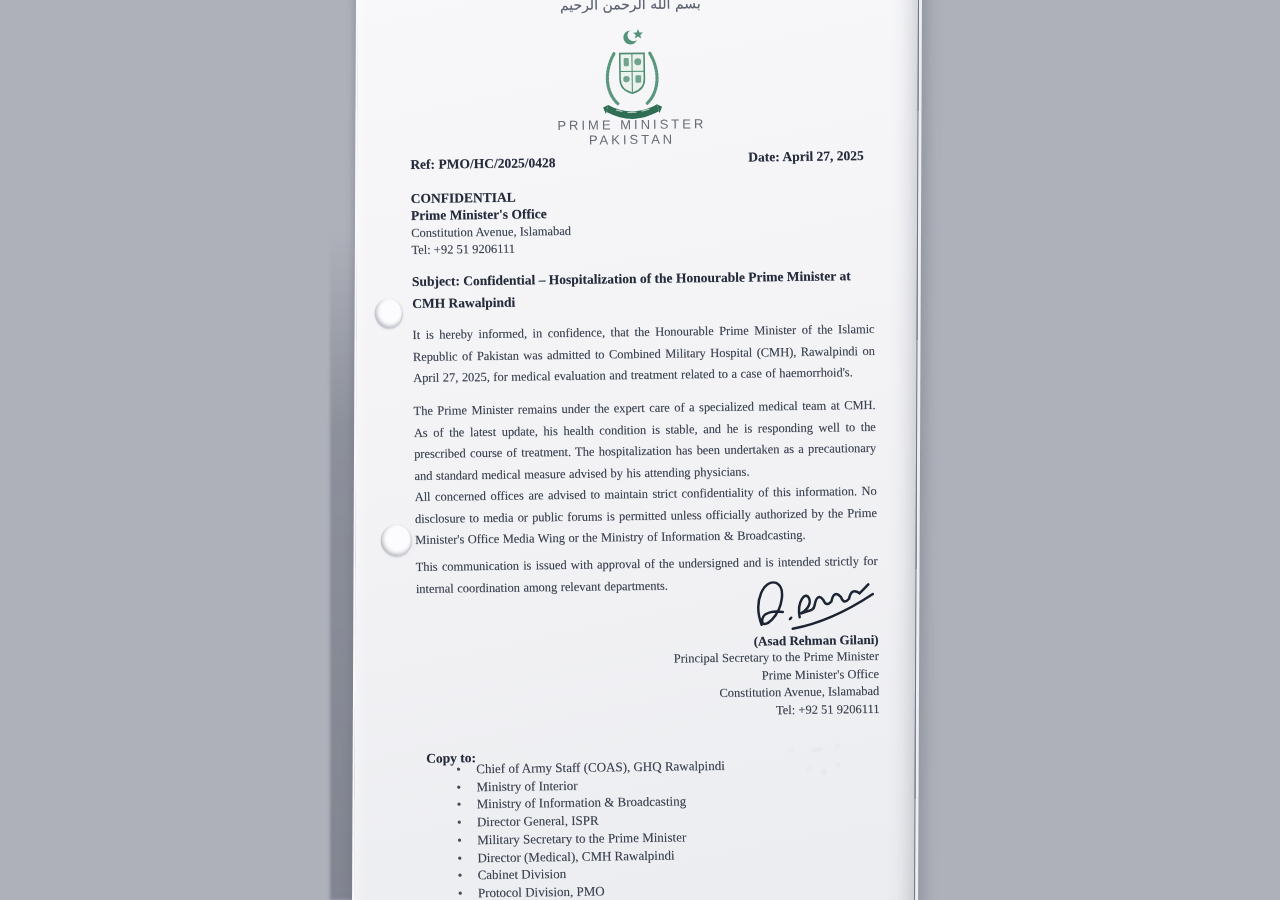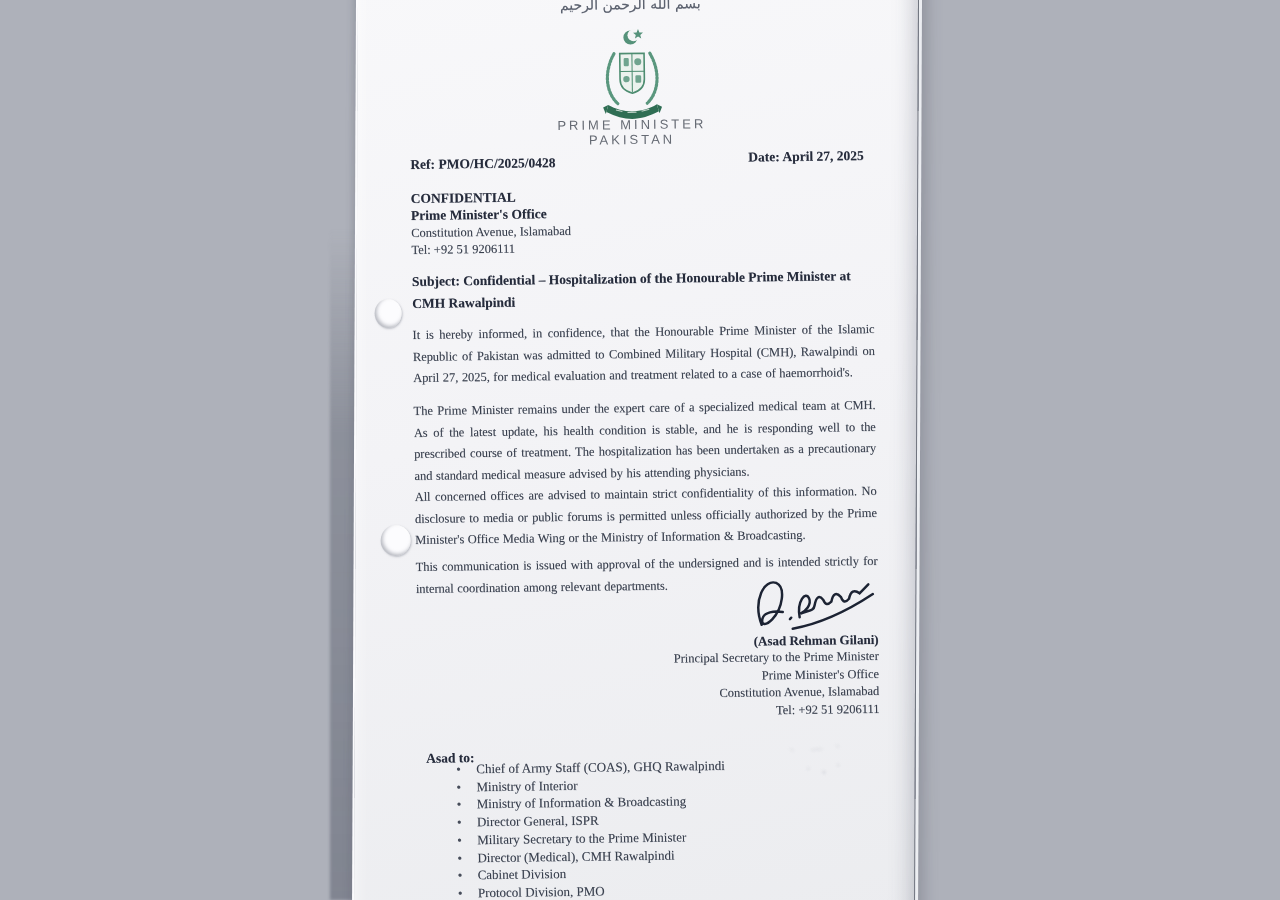--- a/index.html
+++ b/index.html
@@ -142,21 +142,21 @@
       </svg>
 
       <div class="abs sig-block">
         <div class="name b">(Asad Rehman Gilani)</div>
         <div>Principal Secretary to the Prime Minister</div>
         <div>Prime Minister's Office</div>
         <div>Constitution Avenue, Islamabad</div>
         <div>Tel: +92 51 9206111</div>
       </div>
 
-      <div class="abs copy-head b">Asad to:</div>
+      <div class="abs copy-head b">Copy to:</div>
       <ul class="abs copy-list">
           <li>Chief of Army Staff (COAS), GHQ Rawalpindi</li>
           <li>Ministry of Interior</li>
           <li>Ministry of Information &amp; Broadcasting</li>
           <li>Director General, ISPR</li>
           <li>Military Secretary to the Prime Minister</li>
           <li>Director (Medical), CMH Rawalpindi</li>
           <li>Cabinet Division</li>
           <li>Protocol Division, PMO</li>
         </ul>

